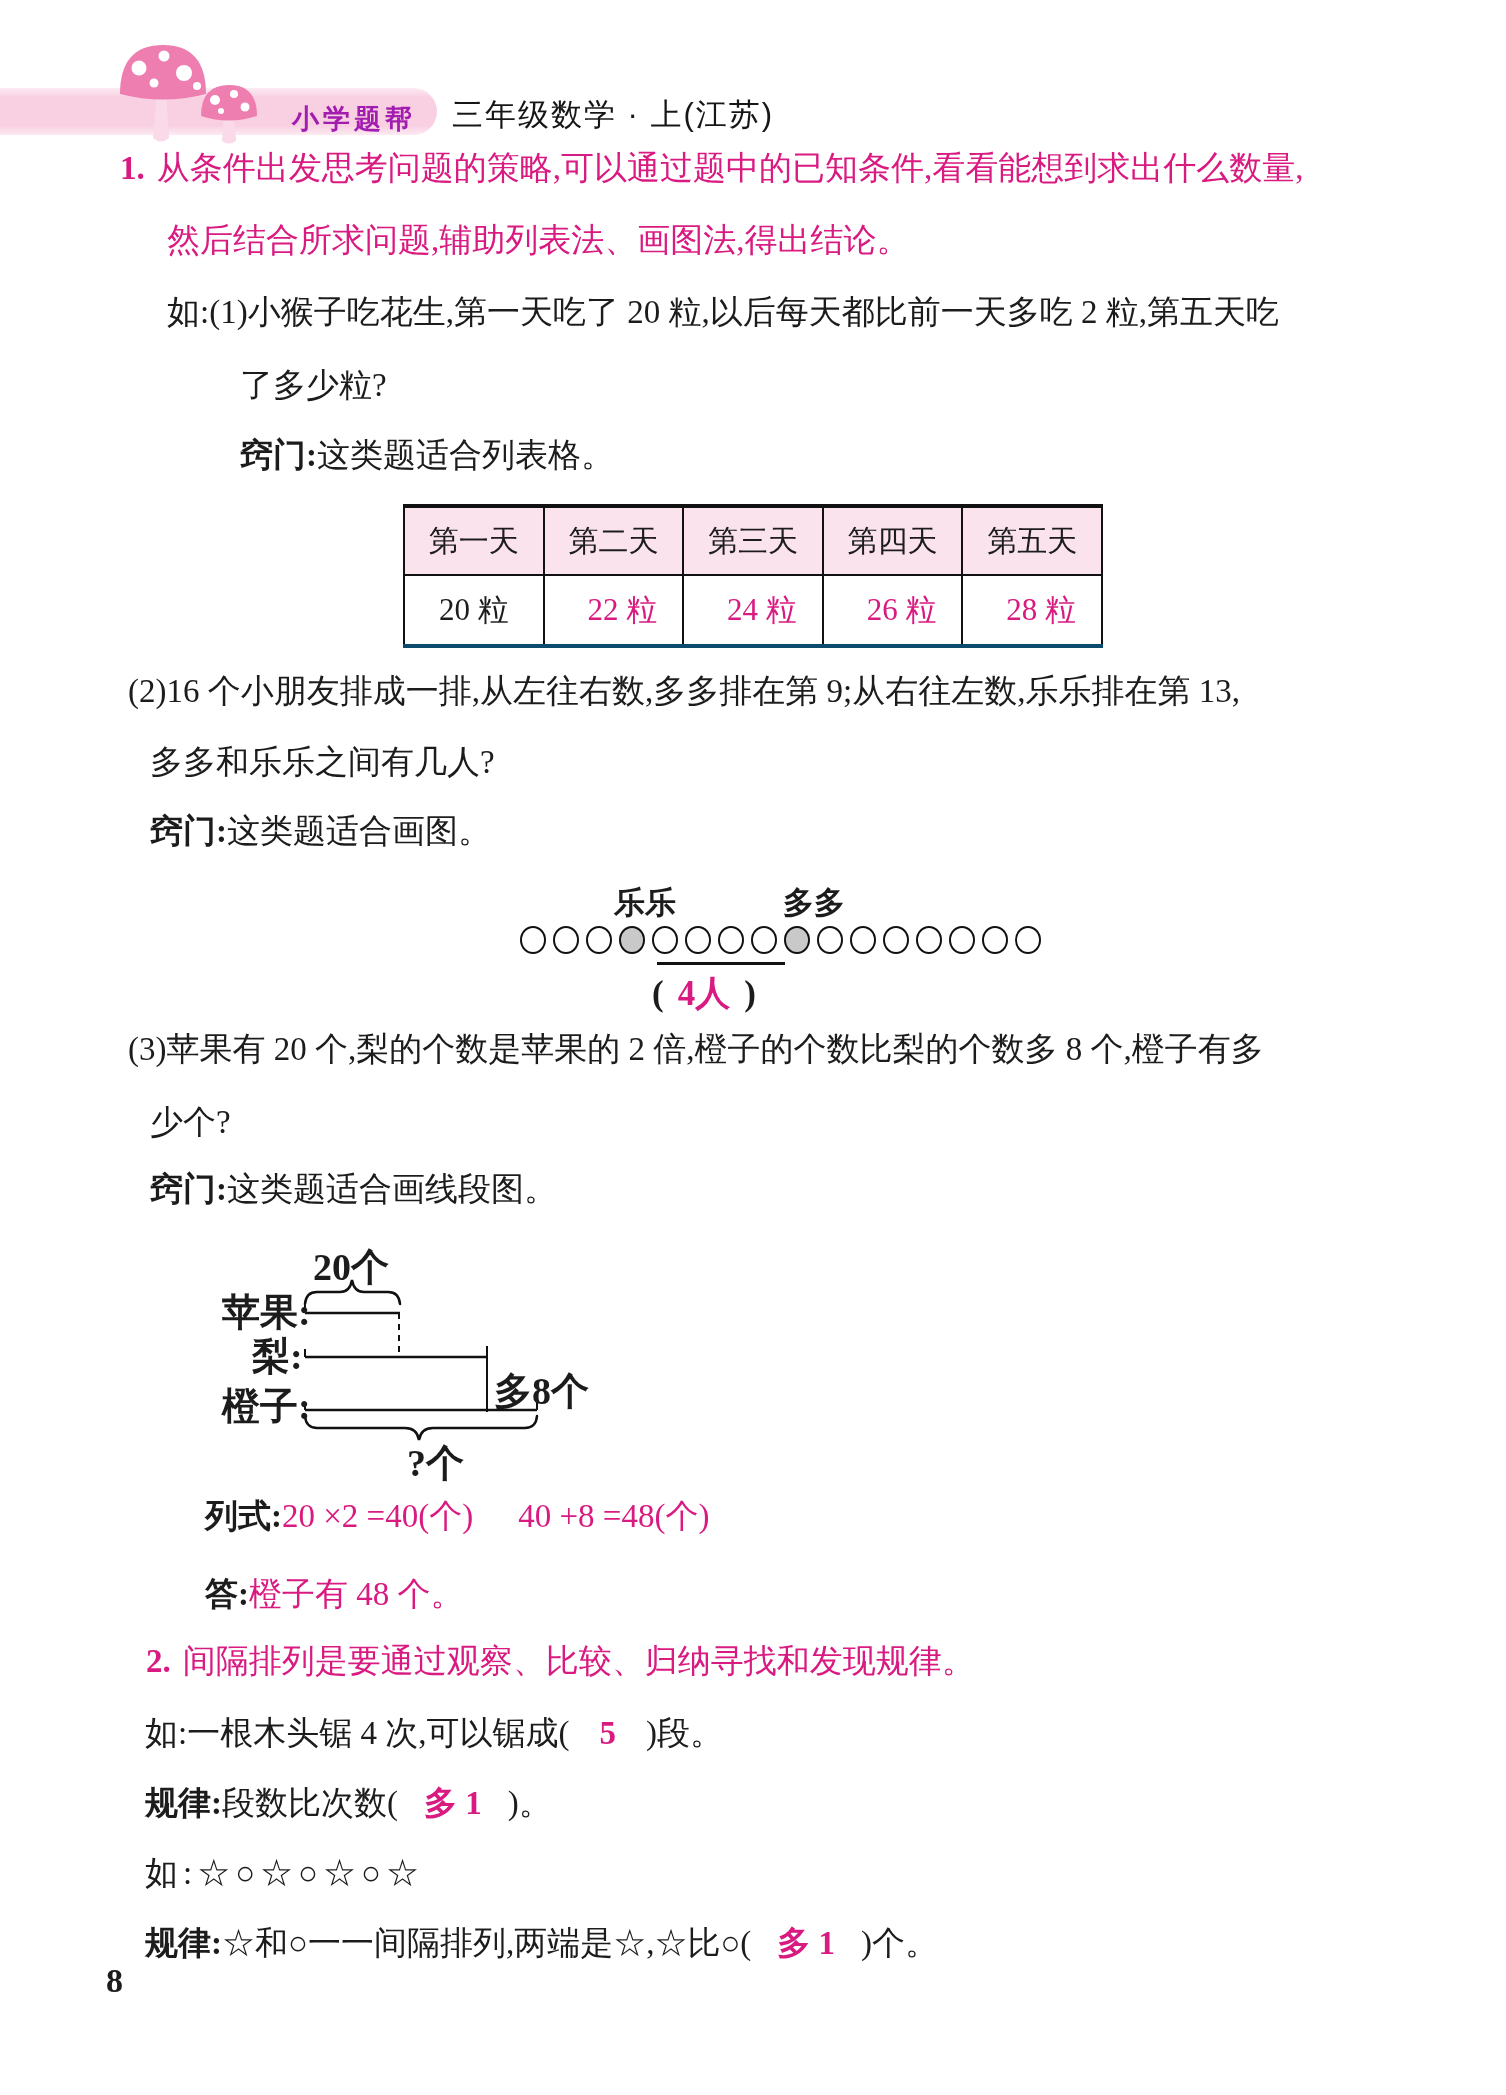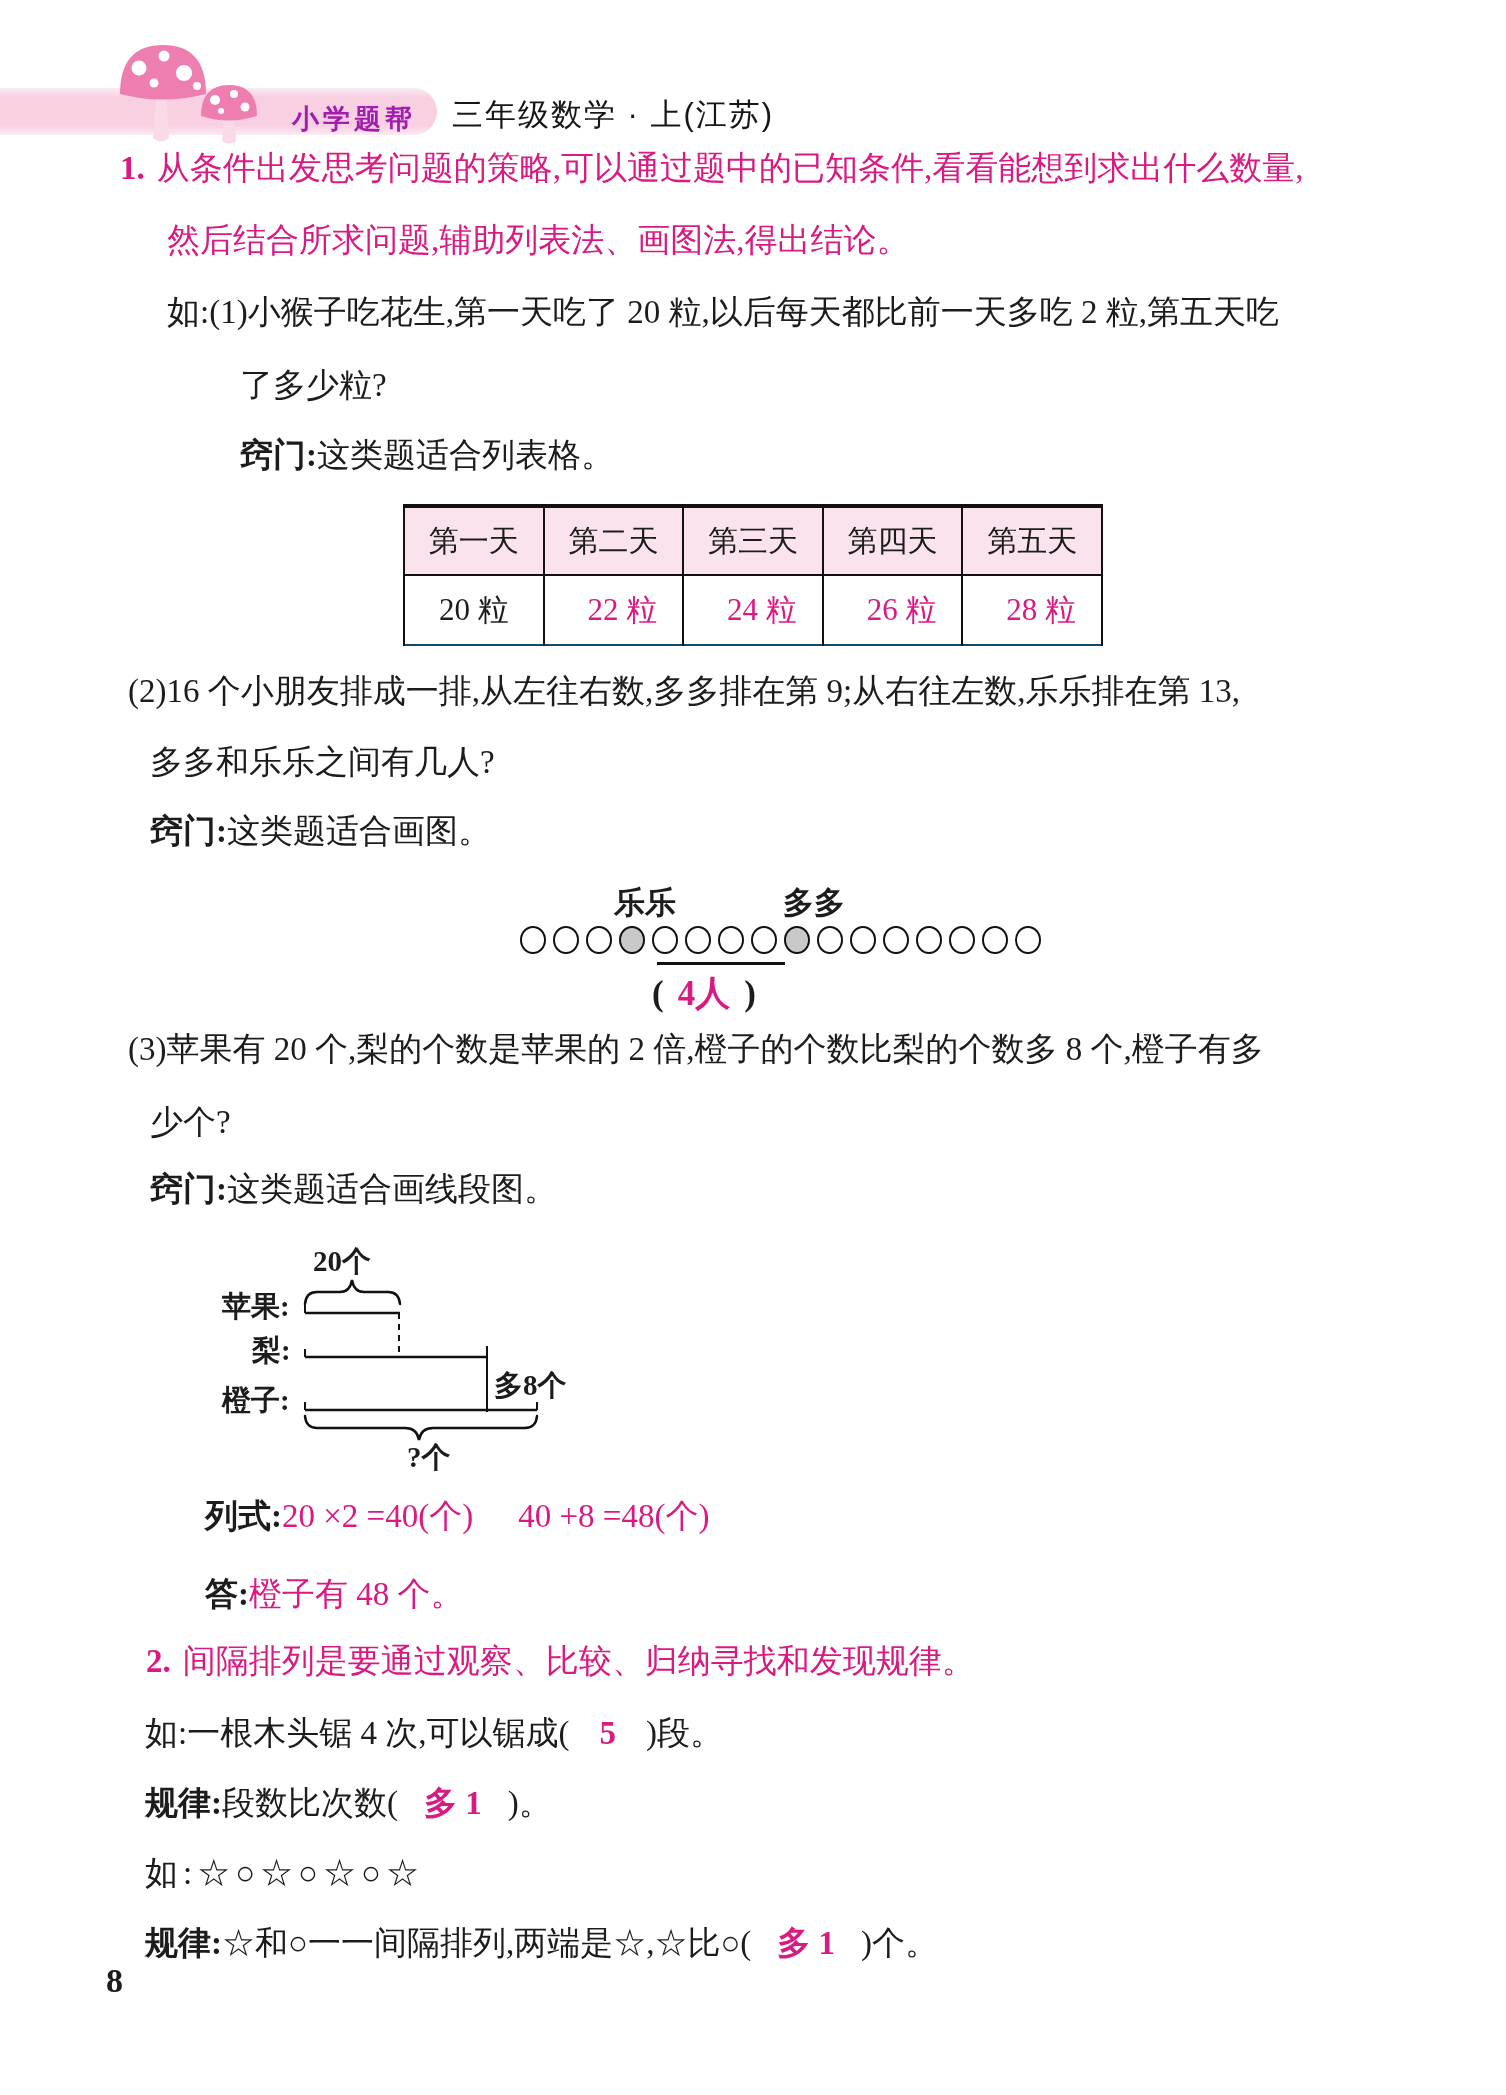--- a/index.html
+++ b/index.html
@@ -36,41 +36,41 @@
   .accent{color:var(--accent);}
   .bold{font-weight:700;}
   .num{font-weight:700;margin-right:12px;}
   .gap-ans{margin:0 30px;}
   .gap-ans-sm{margin:0 26px;}
   .stars{letter-spacing:5px;}
   
   .days-table{
     position:absolute;left:403px;top:504px;width:700px;
     border-collapse:collapse;table-layout:fixed;
-    border-top:4px solid #111;border-bottom:2px solid #0c4a6e;
+    border-top:4px solid #111;border-bottom:4px solid #0c4a6e;
   }
   .days-table th{
     background:var(--table-header-bg);font-weight:400;
     height:64px;font-size:30px;border:2px solid #111;border-top:none;
   }
   .days-table td{
     height:66px;text-align:center;font-size:31px;border:2px solid #111;border-bottom:none;
   }
   .days-table .val-accent{color:var(--accent);padding-left:19px;}
   
   .circle-row{position:absolute;left:520px;top:926px;display:flex;gap:7px;}
   .circle{width:26px;height:28px;border:2px solid #111;border-radius:50%;background:#fff;box-sizing:border-box;}
   .circle.gray{background:#c9c9c9;}
   .circle-underline{position:absolute;left:657px;top:962px;width:128px;border-top:3px solid #111;}
   .circle-answer{position:absolute;left:652px;top:970px;font-size:35px;font-weight:700;}
   .circle-answer .accent{margin:0 14px;}
   .diagram-label{position:absolute;font-size:31px;font-weight:700;white-space:nowrap;}
   
   .seg-svg{position:absolute;left:200px;top:1240px;width:420px;height:210px;}
-  .seg-label{position:absolute;font-size:29px;font-weight:700;white-space:nowrap;}
+  .seg-label{position:absolute;font-size:38px;font-weight:700;white-space:nowrap;}
   
   .page-number{position:absolute;left:106px;top:1962px;font-size:34px;font-weight:700;}
 </style>
 </head>
 <body>
 
 <div class="page">
 
   <div class="header-bar"></div>
   <svg class="mushrooms" viewBox="0 0 178 112">

